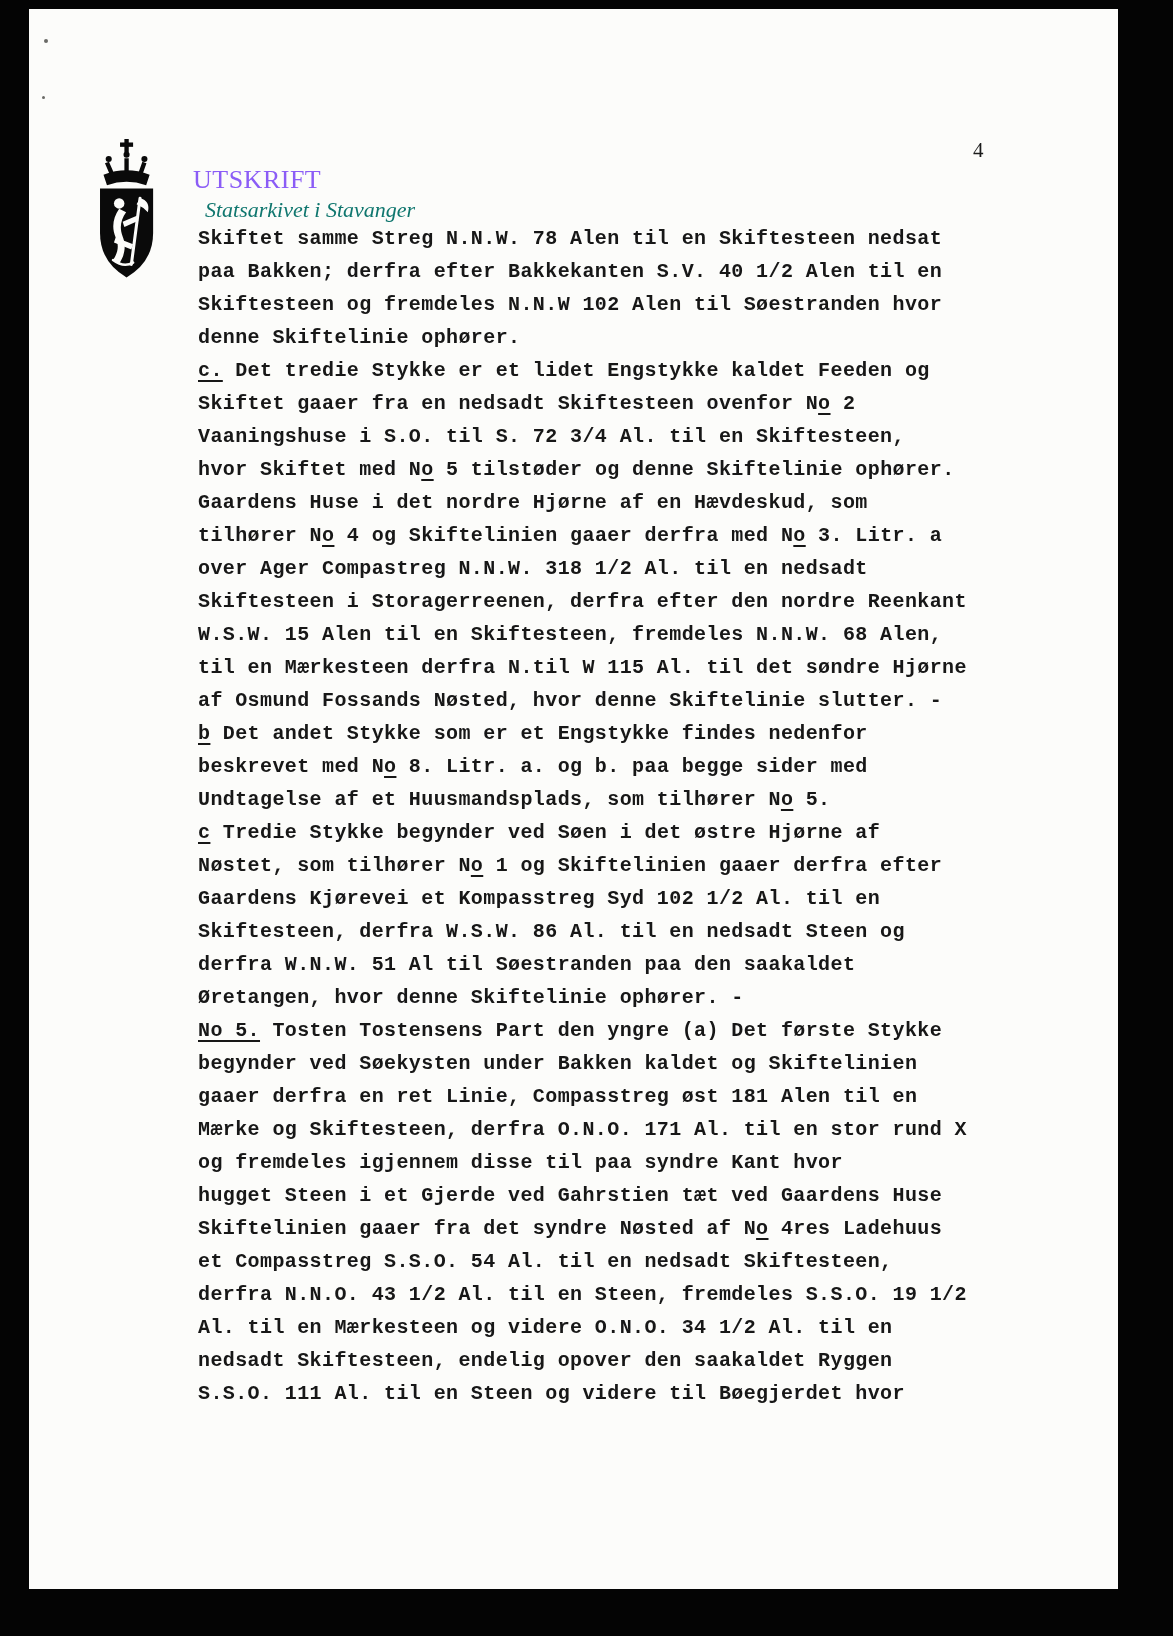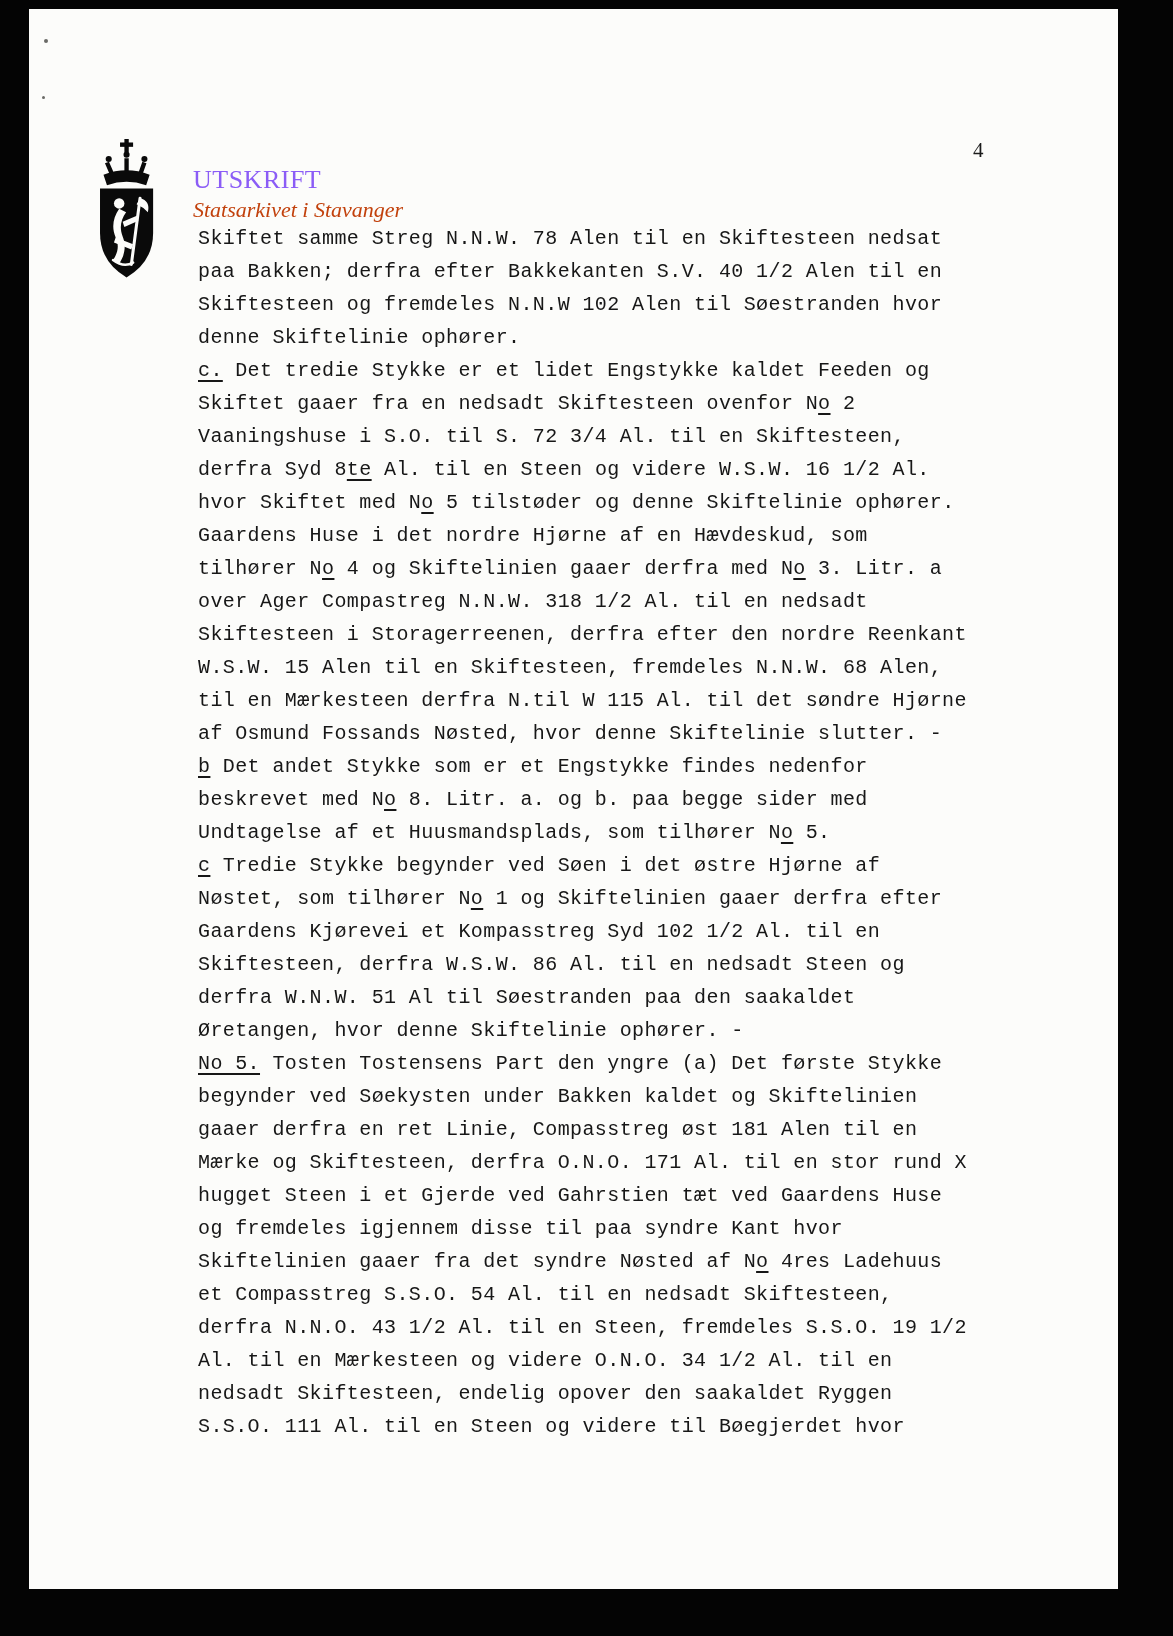--- a/index.html
+++ b/index.html
@@ -37,28 +37,29 @@
   }
   .header-title {
     position: absolute;
     left: 164px; top: 157px;
     font: 26px/28px "Liberation Serif", serif;
     letter-spacing: 0.5px;
     color: #8b5cf6;
   }
   .header-subtitle {
     position: absolute;
-    left: 164px; top: 188px;
+    left: 176px; top: 188px;
     font: italic 22px/26px "Liberation Serif", serif;
-    color: #c2410c;
+    color: #0f766e;
   }
   .doc-lines {
     position: absolute;
     left: 169px; top: 213px;
     width: 860px;
+    font-weight: bold;
   }
   .doc-line {
     font-family: "Liberation Mono", monospace;
     font-size: 20px;
     line-height: 33px;
     letter-spacing: 0.4px;
     color: #171717;
     white-space: pre;
   }
   .doc-line .u {
@@ -108,21 +109,20 @@
     <div class="header-subtitle">Statsarkivet i Stavanger</div>
 
     <div class="doc-lines">
         <div class="doc-line"><span>Skiftet samme Streg N.N.W. 78 Alen til en Skiftesteen nedsat</span></div>
         <div class="doc-line"><span>paa Bakken; derfra efter Bakkekanten S.V. 40 1/2 Alen til en</span></div>
         <div class="doc-line"><span>Skiftesteen og fremdeles N.N.W 102 Alen til Søestranden hvor</span></div>
         <div class="doc-line"><span>denne Skiftelinie ophører.</span></div>
         <div class="doc-line"><span class="u">c.</span><span> Det tredie Stykke er et lidet Engstykke kaldet Feeden og</span></div>
         <div class="doc-line"><span>Skiftet gaaer fra en nedsadt Skiftesteen ovenfor N</span><span class="u">o</span><span> 2</span></div>
         <div class="doc-line"><span>Vaaningshuse i S.O. til S. 72 3/4 Al. til en Skiftesteen,</span></div>
-        <div class="doc-line"><span>derfra Syd 8</span><span class="u">te</span><span> Al. til en Steen og videre W.S.W. 16 1/2 Al.</span></div>
         <div class="doc-line"><span>hvor Skiftet med N</span><span class="u">o</span><span> 5 tilstøder og denne Skiftelinie ophører.</span></div>
         <div class="doc-line"><span>Gaardens Huse i det nordre Hjørne af en Hævdeskud, som</span></div>
         <div class="doc-line"><span>tilhører N</span><span class="u">o</span><span> 4 og Skiftelinien gaaer derfra med N</span><span class="u">o</span><span> 3. Litr. a</span></div>
         <div class="doc-line"><span>over Ager Compastreg N.N.W. 318 1/2 Al. til en nedsadt</span></div>
         <div class="doc-line"><span>Skiftesteen i Storagerreenen, derfra efter den nordre Reenkant</span></div>
         <div class="doc-line"><span>W.S.W. 15 Alen til en Skiftesteen, fremdeles N.N.W. 68 Alen,</span></div>
         <div class="doc-line"><span>til en Mærkesteen derfra N.til W 115 Al. til det søndre Hjørne</span></div>
         <div class="doc-line"><span>af Osmund Fossands Nøsted, hvor denne Skiftelinie slutter. -</span></div>
         <div class="doc-line"><span class="u">b</span><span> Det andet Stykke som er et Engstykke findes nedenfor</span></div>
         <div class="doc-line"><span>beskrevet med N</span><span class="u">o</span><span> 8. Litr. a. og b. paa begge sider med</span></div>
@@ -130,22 +130,22 @@
         <div class="doc-line"><span class="u">c</span><span> Tredie Stykke begynder ved Søen i det østre Hjørne af</span></div>
         <div class="doc-line"><span>Nøstet, som tilhører N</span><span class="u">o</span><span> 1 og Skiftelinien gaaer derfra efter</span></div>
         <div class="doc-line"><span>Gaardens Kjørevei et Kompasstreg Syd 102 1/2 Al. til en</span></div>
         <div class="doc-line"><span>Skiftesteen, derfra W.S.W. 86 Al. til en nedsadt Steen og</span></div>
         <div class="doc-line"><span>derfra W.N.W. 51 Al til Søestranden paa den saakaldet</span></div>
         <div class="doc-line"><span>Øretangen, hvor denne Skiftelinie ophører. -</span></div>
         <div class="doc-line"><span class="u">No 5.</span><span> Tosten Tostensens Part den yngre (a) Det første Stykke</span></div>
         <div class="doc-line"><span>begynder ved Søekysten under Bakken kaldet og Skiftelinien</span></div>
         <div class="doc-line"><span>gaaer derfra en ret Linie, Compasstreg øst 181 Alen til en</span></div>
         <div class="doc-line"><span>Mærke og Skiftesteen, derfra O.N.O. 171 Al. til en stor rund X</span></div>
+        <div class="doc-line"><span>og fremdeles igjennem disse til paa syndre Kant hvor</span></div>
         <div class="doc-line"><span>hugget Steen i et Gjerde ved Gahrstien tæt ved Gaardens Huse</span></div>
-        <div class="doc-line"><span>og fremdeles igjennem disse til paa syndre Kant hvor</span></div>
         <div class="doc-line"><span>Skiftelinien gaaer fra det syndre Nøsted af N</span><span class="u">o</span><span> 4res Ladehuus</span></div>
         <div class="doc-line"><span>et Compasstreg S.S.O. 54 Al. til en nedsadt Skiftesteen,</span></div>
         <div class="doc-line"><span>derfra N.N.O. 43 1/2 Al. til en Steen, fremdeles S.S.O. 19 1/2</span></div>
         <div class="doc-line"><span>Al. til en Mærkesteen og videre O.N.O. 34 1/2 Al. til en</span></div>
         <div class="doc-line"><span>nedsadt Skiftesteen, endelig opover den saakaldet Ryggen</span></div>
         <div class="doc-line"><span>S.S.O. 111 Al. til en Steen og videre til Bøegjerdet hvor</span></div>
       </div>
 
   </div>
 </div>

